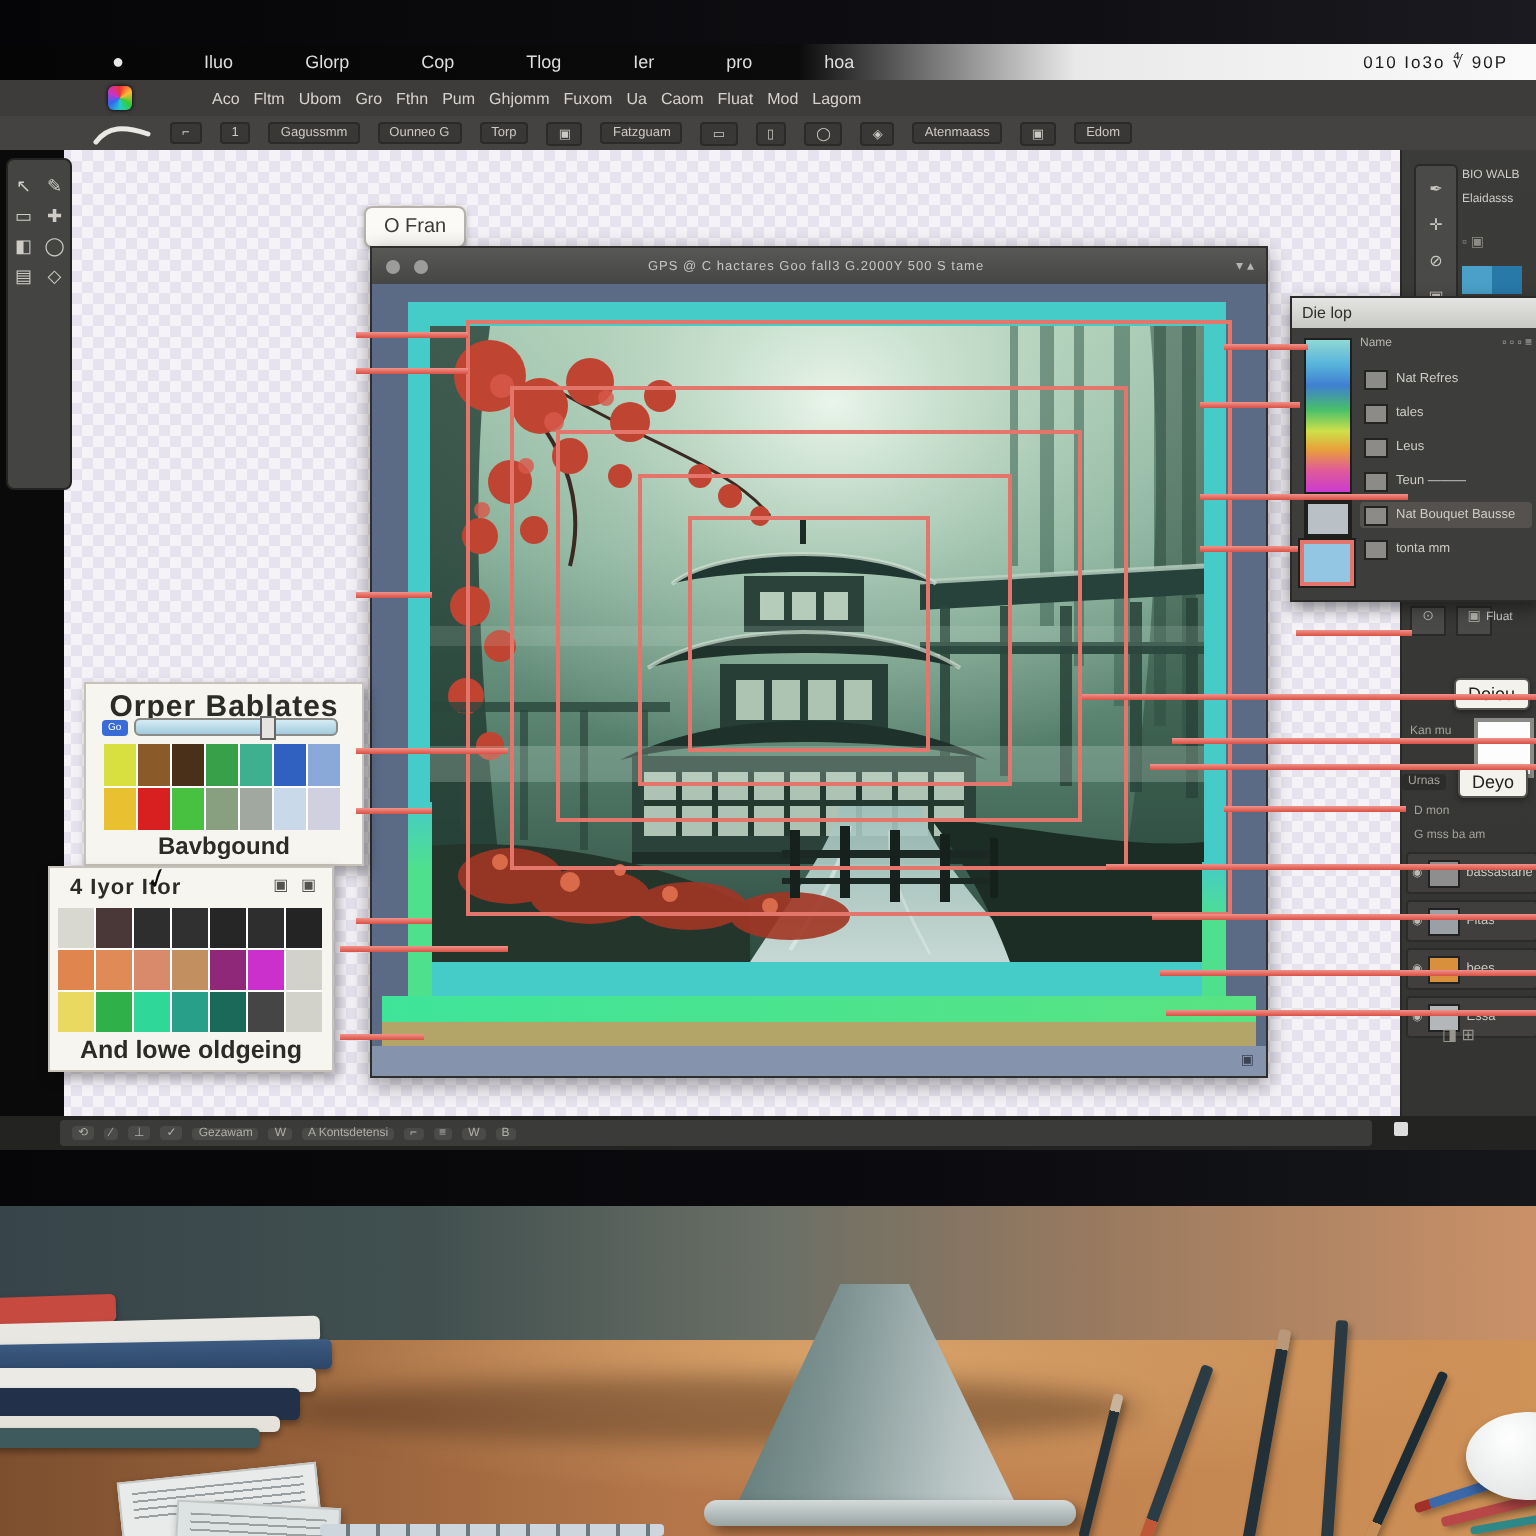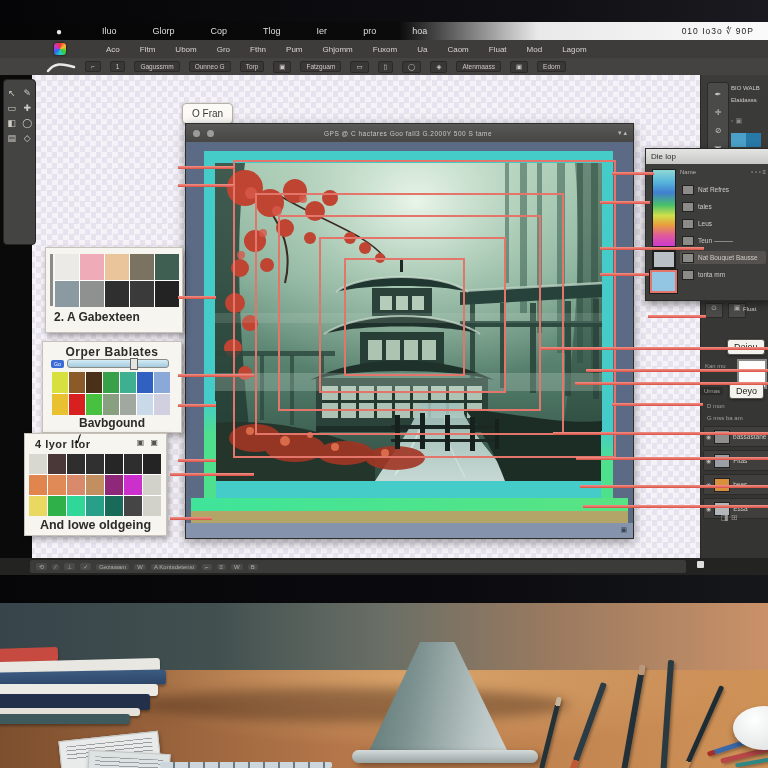--- a/index.html
+++ b/index.html
@@ -11,21 +11,21 @@
   #macbar{left:0;top:22px;width:768px;height:18px;display:flex;align-items:center;
           background:linear-gradient(90deg,#050505 0%,#0b0b0b 52%,#e9e9e9 70%,#fafafa 100%);}
   #macbar .apple{color:#e8e8e8;font-size:10px;margin-left:56px;}
   .macitems{display:flex;gap:36px;margin-left:40px;}
   .macitems span{color:#dedede;font-size:9px;}
   #mac-right{margin-left:auto;margin-right:14px;font-size:8.5px;color:#1d1d1d;letter-spacing:1px;}
   #appmenu{left:0;top:40px;width:768px;height:18px;background:#3e3c3a;border-bottom:1px solid #2c2a28;
            display:flex;align-items:center;}
   #app-logo{width:12px;height:12px;border-radius:3px;margin-left:54px;
             background:conic-gradient(#e33,#fb3,#3c3,#2cc,#36e,#c3c,#e33);box-shadow:0 0 2px #000;}
-  .appitems{display:flex;gap:20px;margin-left:40px;}
+  .appitems{display:flex;gap:7px;margin-left:40px;}
   .appitems span{color:#d6d3cf;font-size:8px;}
   #optbar{left:0;top:58px;width:768px;height:17px;background:#454341;border-bottom:1px solid #262422;
           display:flex;align-items:center;gap:9px;}
   #optbar svg{margin-left:46px;}
   .optitems{display:flex;gap:9px;align-items:center;}
   .optitems span{color:#ccc9c4;font-size:6.5px;background:#3a3836;border:1px solid #2c2a28;
                  border-radius:2px;padding:1px 5px;white-space:nowrap;}
   
   #workspace{left:0;top:75px;width:768px;height:483px;}
   #pasteboard{left:30px;top:0;width:670px;height:483px;
@@ -464,39 +464,23 @@
           <span class="lbl">Nat Bouquet Bausse</span>
         </div>
           <div class="lp-row">
           <span class="badge"></span>
           <span class="lbl">tonta mm</span>
         </div>
         </div>
     </div>
 
 
-    <div class="card" style="left:45px;top:172px;width:136px;height:84px;">
-      <div class="binding" style="left:4px;top:6px;height:52px;"></div>
-      <div class="grid" style="left:9px;top:6px;grid-template-columns:repeat(5,24px);grid-auto-rows:26px;">
-          <span style="background: rgb(236, 234, 230);"></span>
-          <span style="background: rgb(239, 172, 184);"></span>
-          <span style="background: rgb(234, 197, 156);"></span>
-          <span style="background: rgb(123, 115, 97);"></span>
-          <span style="background: rgb(63, 95, 82);"></span>
-          <span style="background: rgb(139, 153, 161);"></span>
-          <span style="background: rgb(143, 144, 144);"></span>
-          <span style="background: rgb(47, 47, 47);"></span>
-          <span style="background: rgb(58, 58, 58);"></span>
-          <span style="background: rgb(35, 35, 35);"></span>
-        </div>
-      <div class="caption abs" style="left:0;right:0;top:62px;text-align:left;padding-left:8px;">2. A Gabexteen</div>
-    </div>
 
     <div class="card" style="left:42px;top:266px;width:138px;height:90px;">
-      <div class="title" style="margin-top:3px;font-size:12px;">Orper Bablates</div>
+      <div class="title" style="margin-top:3px;font-size:15px;">Orper Bablates</div>
       <div class="slider-row" style="left:8px;top:17px;">
         <span class="slider-chip">Go</span>
         <span class="slider-track">
             <span class="slider-handle"></span>
           </span>
       </div>
       <div class="grid" style="left:9px;top:30px;grid-template-columns:repeat(7,16px);grid-auto-rows:21px;">
           <span style="background: rgb(216, 224, 64);"></span>
           <span style="background: rgb(138, 90, 40);"></span>
           <span style="background: rgb(74, 48, 24);"></span>

